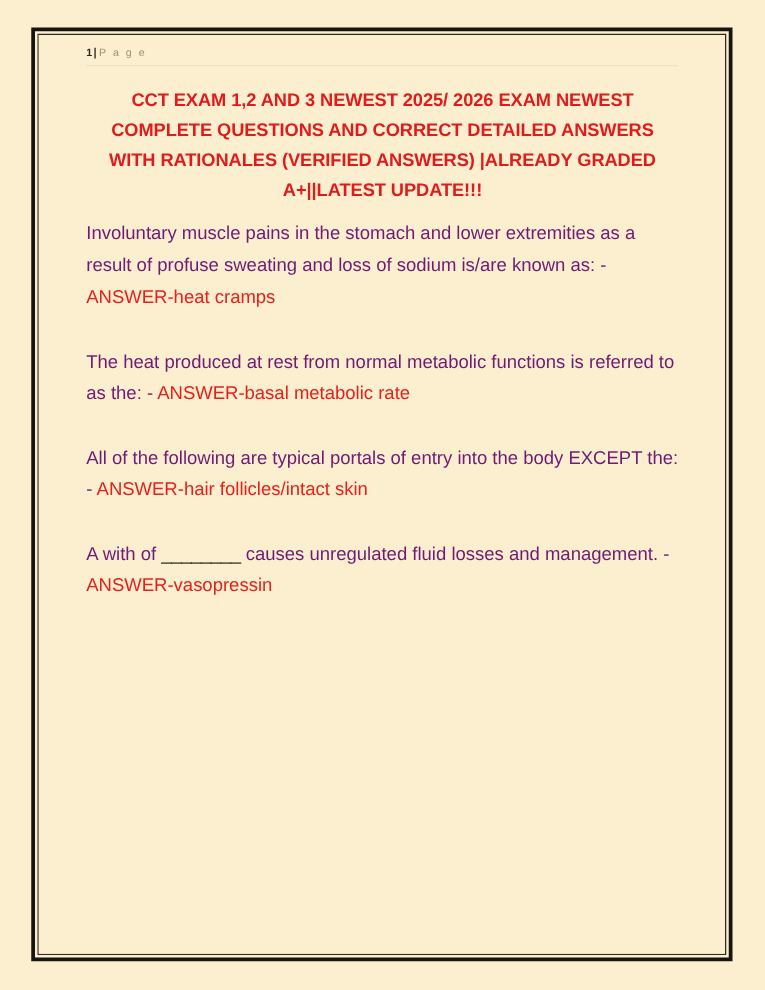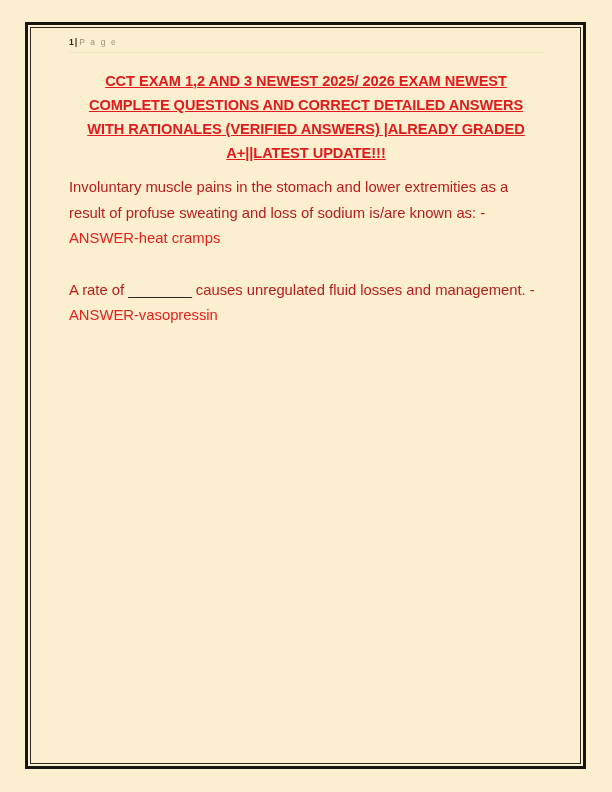--- a/index.html
+++ b/index.html
@@ -104,33 +104,32 @@
 
   .doc-title {
     color: #e11b1b;
     font-weight: bold;
     font-size: 14.6px;
     line-height: 24px;
     text-align: center;
     margin: 0 0 10px 0;
     padding: 0 4px;
     letter-spacing: -0.05px;
-    text-decoration: underline;
   }
 
   .qa-block {
     margin: 0 0 26px 0;
     font-size: 14.8px;
     line-height: 25.5px;
     color: #161616;
     text-align: left;
   }
   .qa-block:last-child { margin-bottom: 0; }
 
-  .q-text { color: #b91c1c; }
+  .q-text { color: #701a75; }
   .a-text { color: #e8201c; margin-top: 34px; }
   .blank-fill { color: #161616; letter-spacing: -0.3px; }
 </style>
 </head>
 <body>
 
 <div class="page-canvas">
 
   <div class="page-border-outer"></div>
   <div class="page-border-inner"></div>
@@ -141,20 +140,22 @@
       <div class="header-line"><span class="header-num">1</span><span class="header-sep">|</span><span class="header-word">P a g e</span></div>
       <div class="header-rule"></div>
     </div>
 
     <div class="doc-body">
 
       <h1 class="doc-title">CCT EXAM 1,2 AND 3 NEWEST 2025/ 2026 EXAM NEWEST COMPLETE QUESTIONS AND CORRECT DETAILED ANSWERS WITH RATIONALES (VERIFIED ANSWERS) |ALREADY GRADED A+||LATEST UPDATE!!!</h1>
 
       <p class="qa-block"><span class="q-text">Involuntary muscle pains in the stomach and lower extremities as a result of profuse sweating and loss of sodium is/are known as: - </span><span class="a-text">ANSWER-heat cramps</span></p>
 
+      <p class="qa-block"><span class="q-text">The heat produced at rest from normal metabolic functions is referred to as the: - </span><span class="a-text">ANSWER-basal metabolic rate</span></p>
+
+      <p class="qa-block"><span class="q-text">All of the following are typical portals of entry into the body EXCEPT the: - </span><span class="a-text">ANSWER-hair follicles/intact skin</span></p>
 
 
-
-      <p class="qa-block"><span class="q-text">A rate of </span><span class="blank-fill">________</span><span class="q-text"> causes unregulated fluid losses and management. - </span><span class="a-text">ANSWER-vasopressin</span></p>
+      <p class="qa-block"><span class="q-text">A with of </span><span class="blank-fill">________</span><span class="q-text"> causes unregulated fluid losses and management. - </span><span class="a-text">ANSWER-vasopressin</span></p>
 
     </div>
   </div>
 </div>
 
 </body></html>

